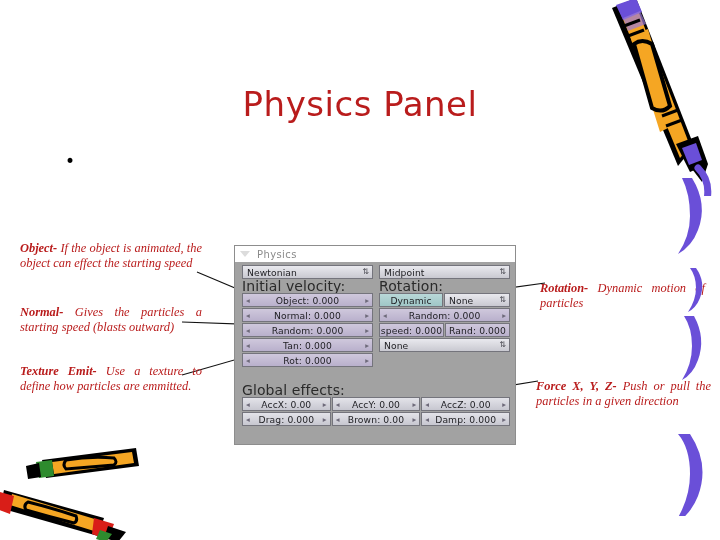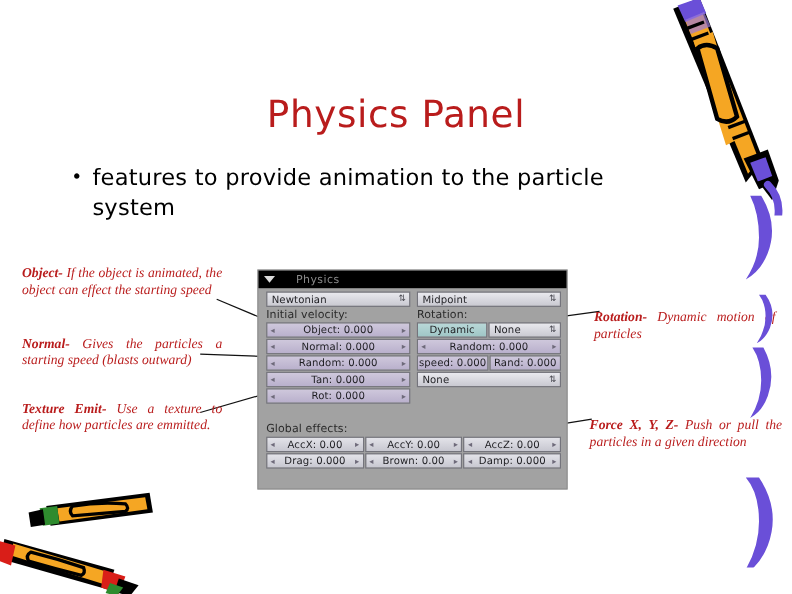--- a/index.html
+++ b/index.html
@@ -104,22 +104,22 @@
     box-sizing: border-box;
     font-family: "DejaVu Sans", sans-serif;
     font-size: 9.5px;
     color: #232323;
   }
   .panel-header {
     height: 16px;
     display: flex;
     align-items: center;
     padding-left: 5px;
-    gap: 19px;
-    background: #000000;
+    gap: 7px;
+    background: #ffffff;
   }
   .tri-icon {
     width: 0; height: 0;
     border-left: 5px solid transparent;
     border-right: 5px solid transparent;
     border-top: 6px solid #dcdcdc;
   }
   .panel-title {
     font-size: 10px;
     color: #8a8a8a;
@@ -177,21 +177,21 @@
   .w-flat {
     background: linear-gradient(#e3e3e9, #c7c7d0);
   }
   .w-toggle-on {
     background: linear-gradient(#b9d8d8, #9fc6c6);
   }
   .label-row {
     height: 12px;
     display: flex;
     align-items: center;
-    font-size: 10px;
+    font-size: 14px;
     color: #2a2a2a;
     margin-bottom: 1px;
     margin-top: 1px;
     letter-spacing: 0.1px;
   }
   .row2 { display: flex; gap: 1px; }
   .row2 > .w { margin-bottom: 1px; }
   .global-row {
     display: flex;
     gap: 1px;
@@ -214,21 +214,20 @@
 </head>
 <body>
 
 <div id="slide">
 
   <div class="slide-title">Physics Panel</div>
 
   <div class="bullet-block">
     <div class="bullet-row">
       <span class="bullet-dot">•</span>
-      <span class="bullet-text">features to provide animation to the particle system</span>
     </div>
   </div>
 
   <svg class="leaders" viewBox="0 0 720 540">
     <g stroke="#111111" stroke-width="1.1" fill="none">
       <line x1="197" y1="272" x2="292" y2="312"></line>
       <line x1="182" y1="322" x2="268" y2="325"></line>
       <line x1="182" y1="375" x2="262" y2="352"></line>
       <line x1="400" y1="303" x2="545" y2="283"></line>
       <line x1="470" y1="392" x2="538" y2="381"></line>

